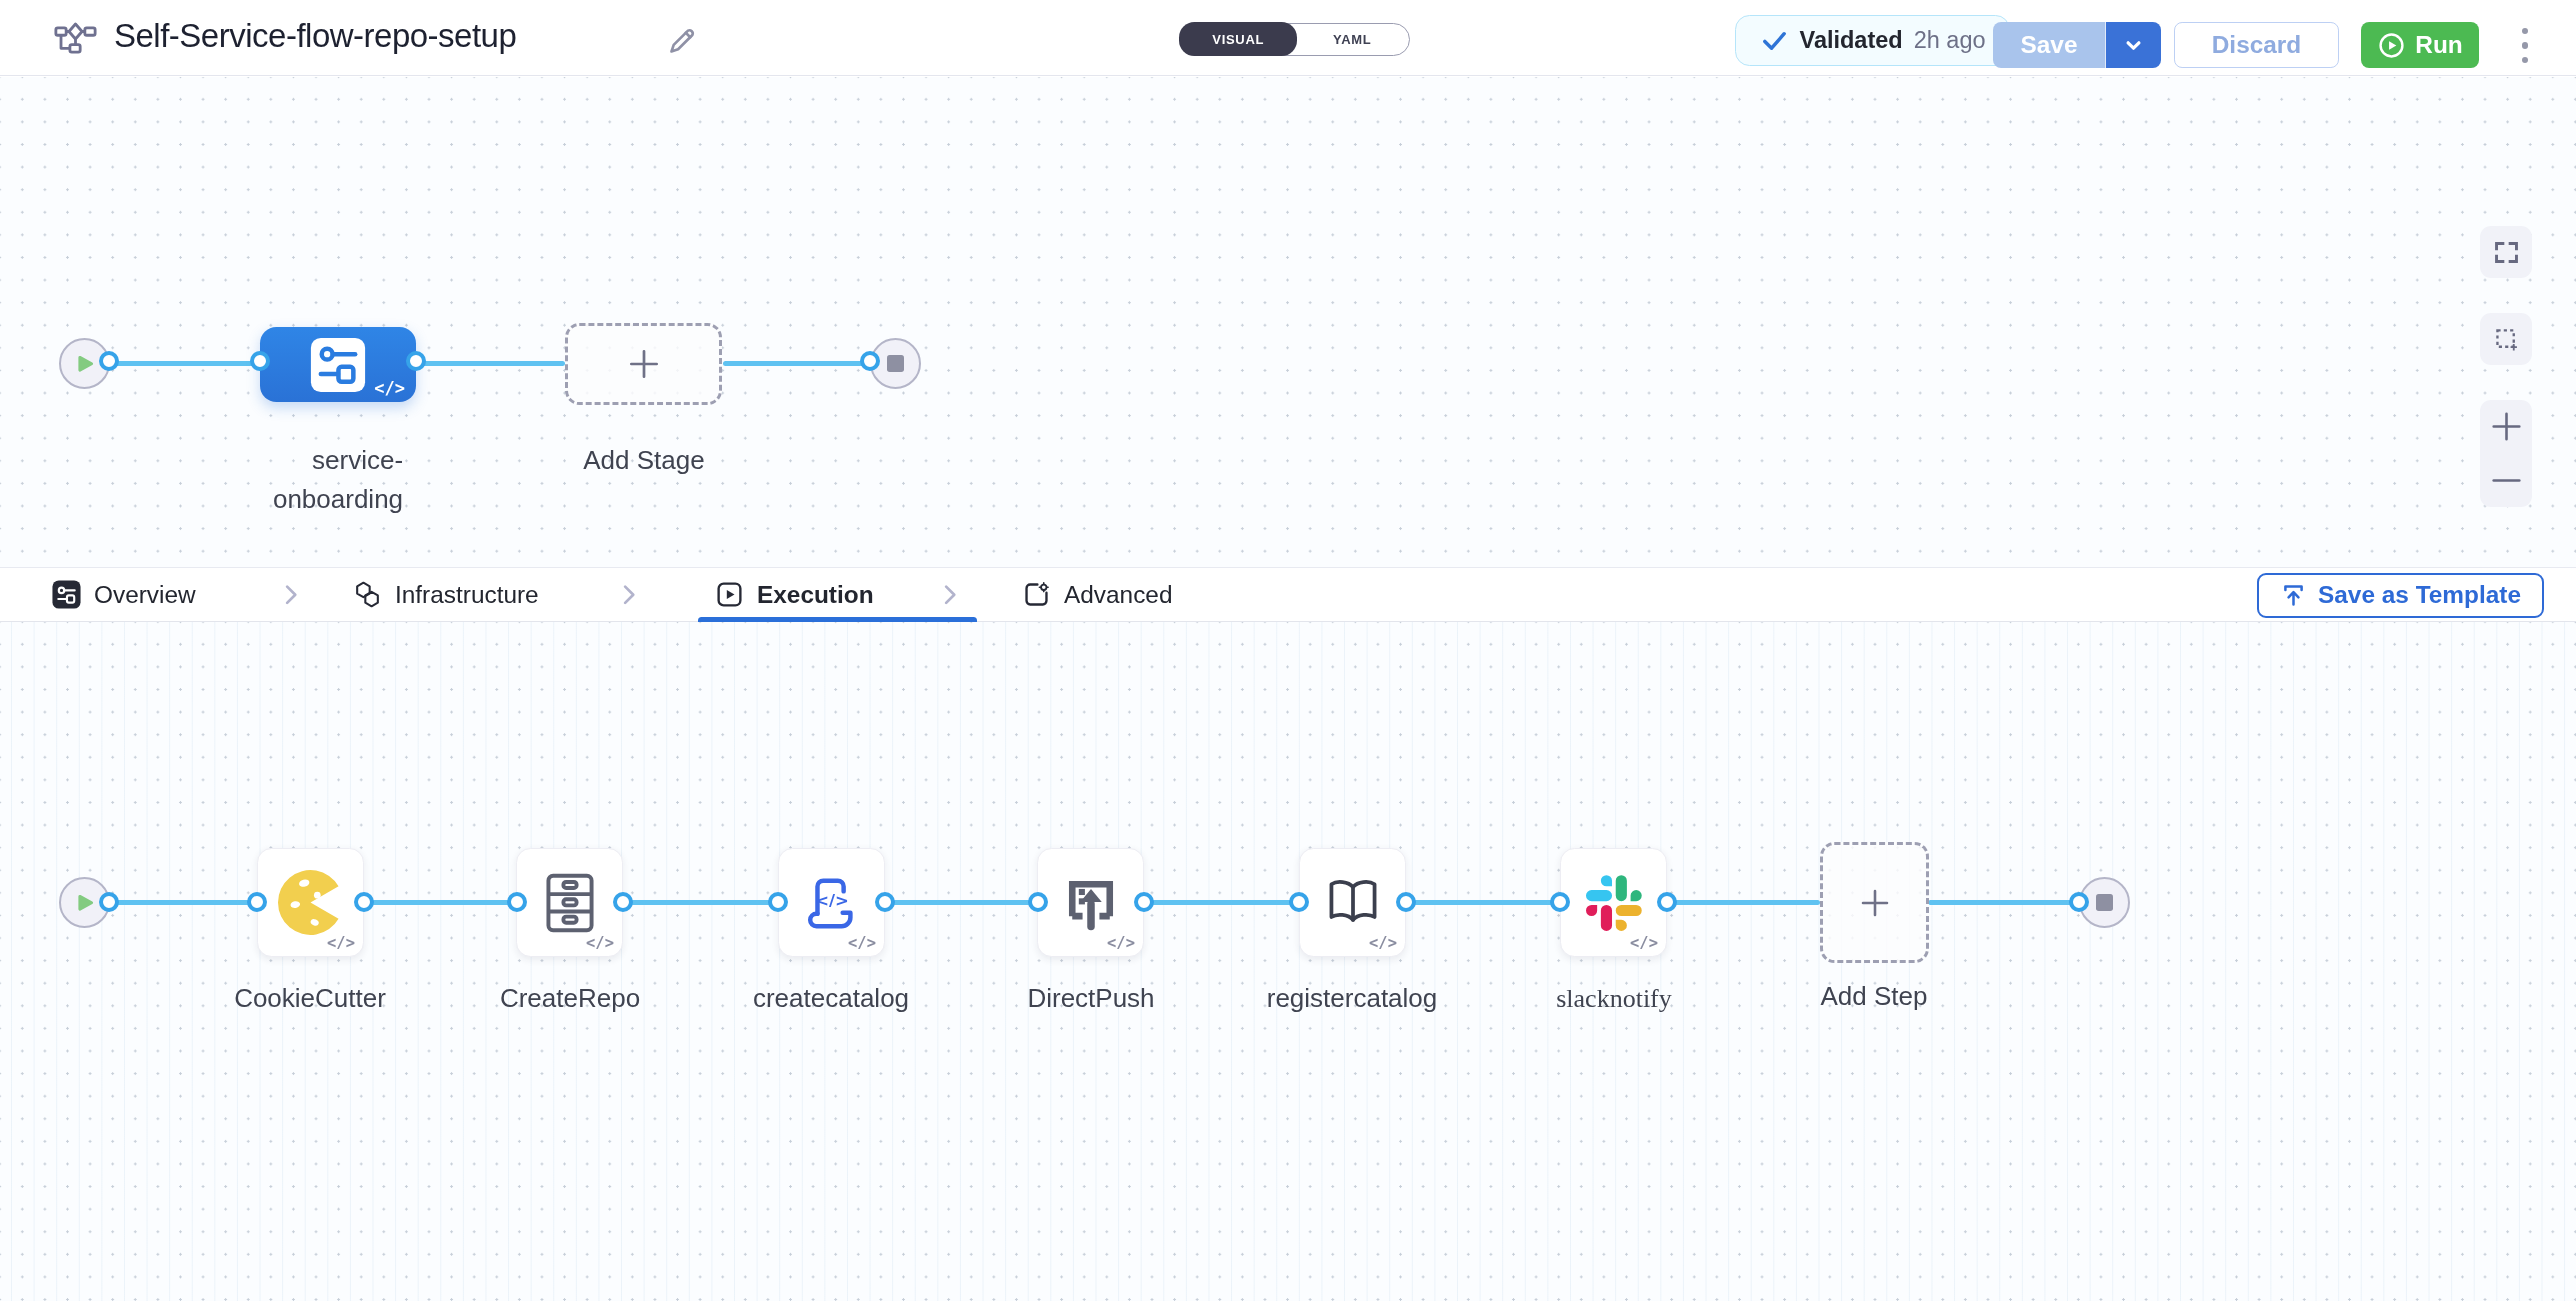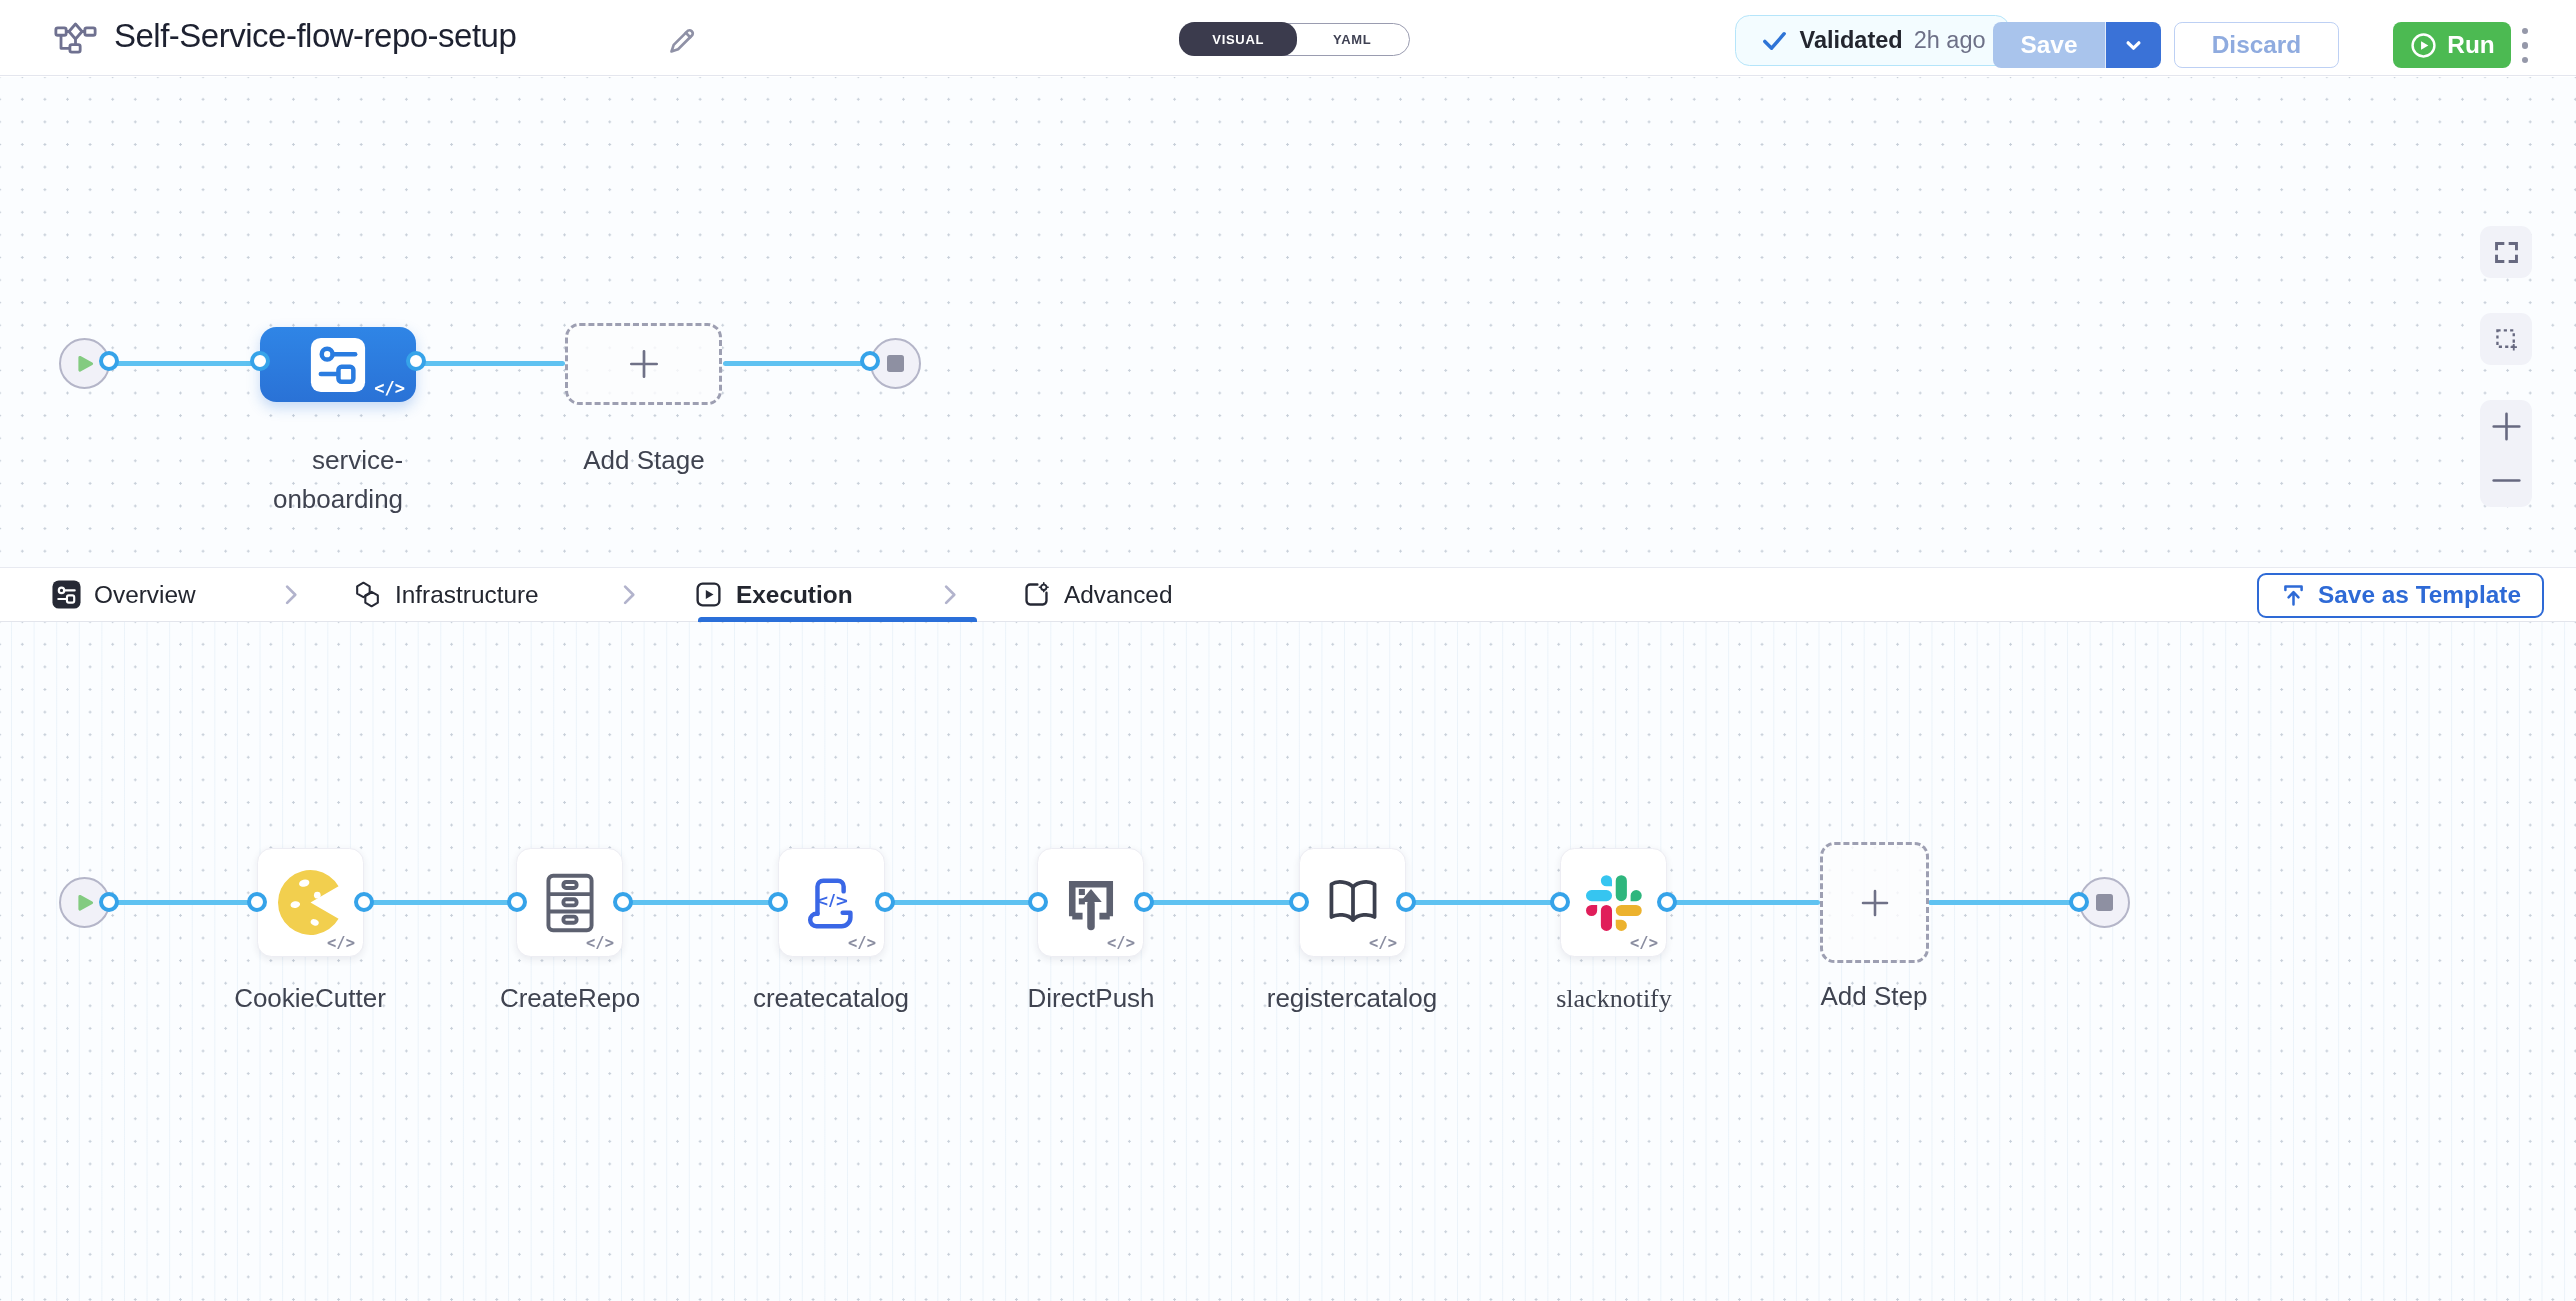--- a/index.html
+++ b/index.html
@@ -30,21 +30,21 @@
   .save-split { position:absolute; left:1993px; top:22px; height:46px; display:flex; cursor:pointer; }
   .save-main { width:112px; background:#a9c4ec; color:#fff; font-size:24.4px; font-weight:bold;
     display:flex; align-items:center; justify-content:center; border-radius:8.1px 0 0 8.1px; }
   .save-caret { width:56px; background:#3a72d7; display:flex; align-items:center; justify-content:center;
     border-radius:0 8.1px 8.1px 0; border-left:1.8px solid rgba(255,255,255,0.85); }
   .discard-btn { position:absolute; left:2174px; top:22px; width:165px; height:46px; background:#fff;
     border:1.8px solid #bdd0f4; border-radius:8.1px; color:#8fabdf; font-size:24.4px; font-weight:bold;
     display:flex; align-items:center; justify-content:center; cursor:pointer; }
   .run-btn { position:absolute; left:2361px; top:22px; width:118px; height:46px; background:#4cba52;
     border-radius:8.1px; color:#fff; font-size:24.4px; font-weight:bold;
-    display:flex; align-items:center; justify-content:center; gap:9px; cursor:pointer;margin-left:32px; }
+    display:flex; align-items:center; justify-content:center; gap:9px; cursor:pointer; }
   .kebab { position:absolute; left:2507px; top:20px; width:36px; height:51px; display:flex;
     flex-direction:column; align-items:center; justify-content:center; gap:8.1px; cursor:pointer; }
   .kebab i { width:6.3px; height:6.3px; border-radius:50%; background:#9598a9; }
 
   
   .canvas { position:absolute; left:0; width:2576px; background-color:#fbfdff;
     background-image: radial-gradient(circle, #c7cfd9 1.1px, transparent 1.4px);
     background-size:22.6px 22.6px; background-position:11px 11px; }
   .canvas1 { top:77px; height:490px; }
   .canvas2 { top:622px; height:679px;
@@ -245,21 +245,21 @@
       <path d="M11.5 3 L18.4 7 V15 L11.5 19 L4.6 15 V7 Z"></path>
       <path d="M20.5 13 L27.4 17 V25 L20.5 29 L13.6 25 V17 Z"></path>
     </svg>
     <span>Infrastructure</span>
   </div>
   <div class="tab-sep" style="left:617px;">
     <svg width="23.5" height="23.5" viewBox="0 0 26 26" fill="none" stroke="#b2b3cc" stroke-width="3" stroke-linecap="round" stroke-linejoin="round">
         <path d="M9 4 L18 13 L9 22"></path>
       </svg>
   </div>
-  <div class="tab active" style="left:694px;">
+  <div class="tab active" style="left:715px;">
     <svg width="29" height="29" viewBox="0 0 32 32" fill="none">
       <rect x="4" y="4" width="24" height="24" rx="5.5" stroke="#262935" stroke-width="2.6"></rect>
       <path d="M13 11 L21.5 16 L13 21 Z" fill="#262935"></path>
     </svg>
     <span>Execution</span>
   </div>
   <div class="tab-sep" style="left:938px;">
     <svg width="23.5" height="23.5" viewBox="0 0 26 26" fill="none" stroke="#b2b3cc" stroke-width="3" stroke-linecap="round" stroke-linejoin="round">
         <path d="M9 4 L18 13 L9 22"></path>
       </svg>

